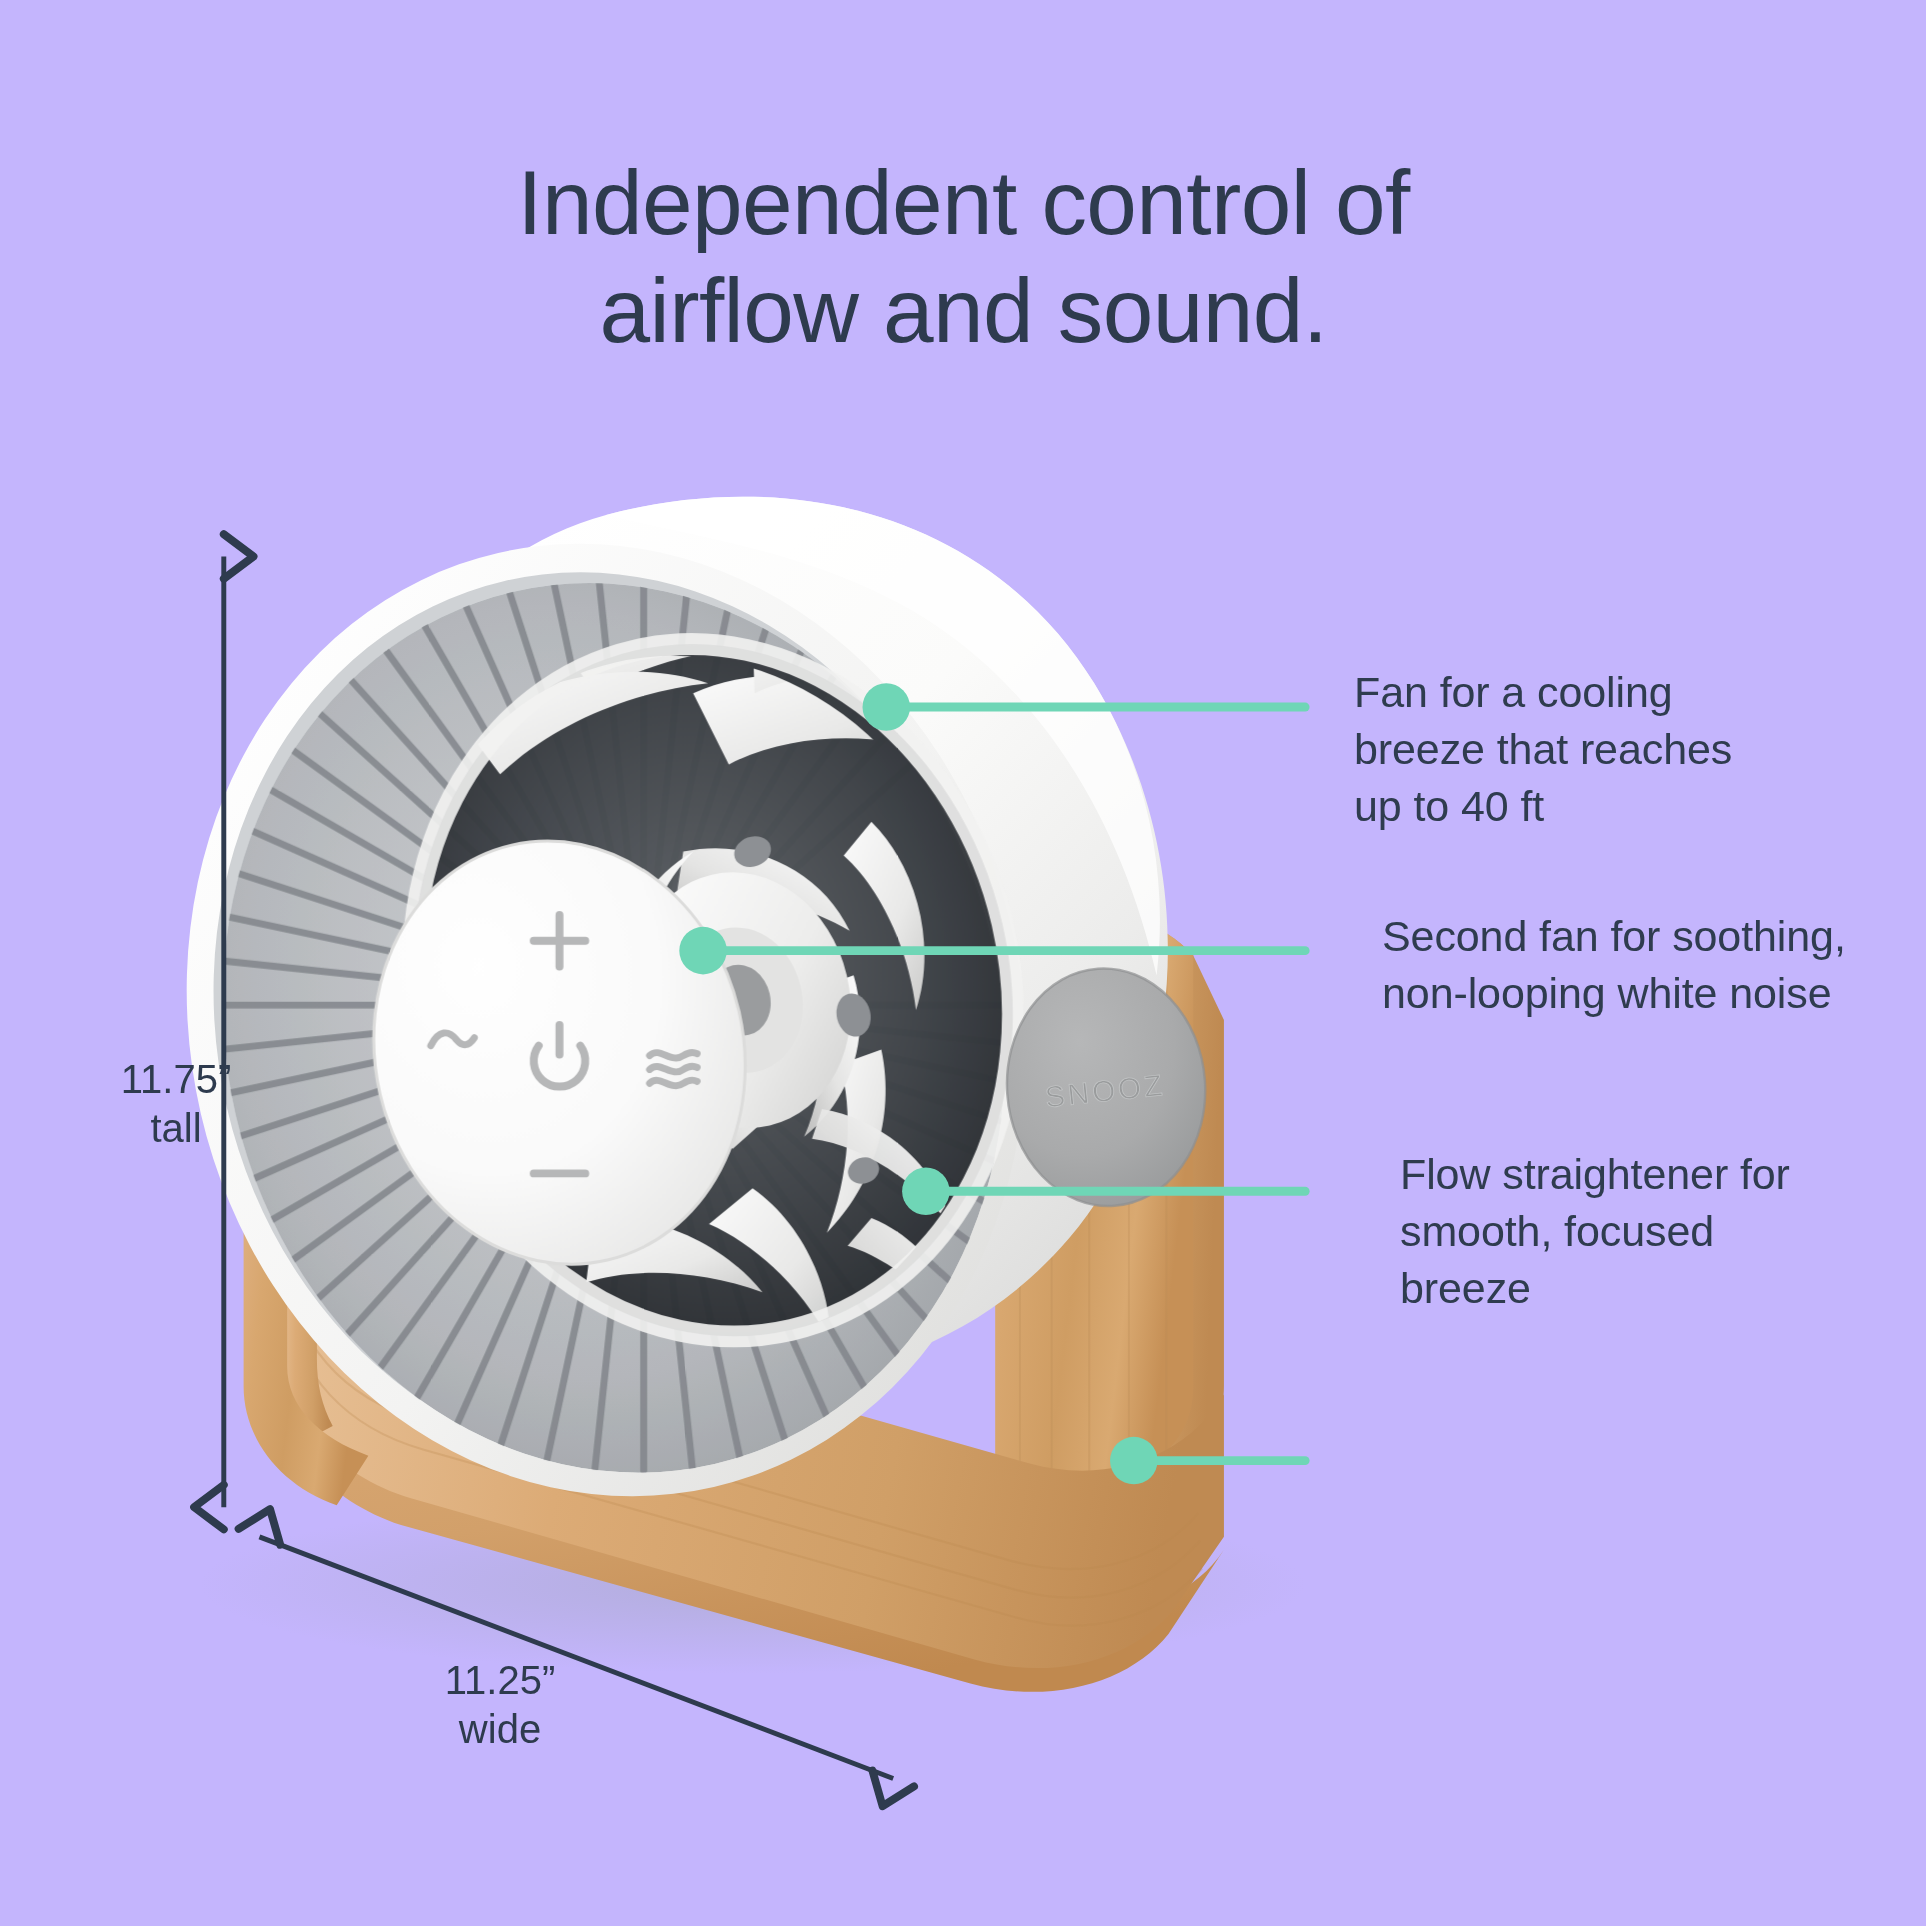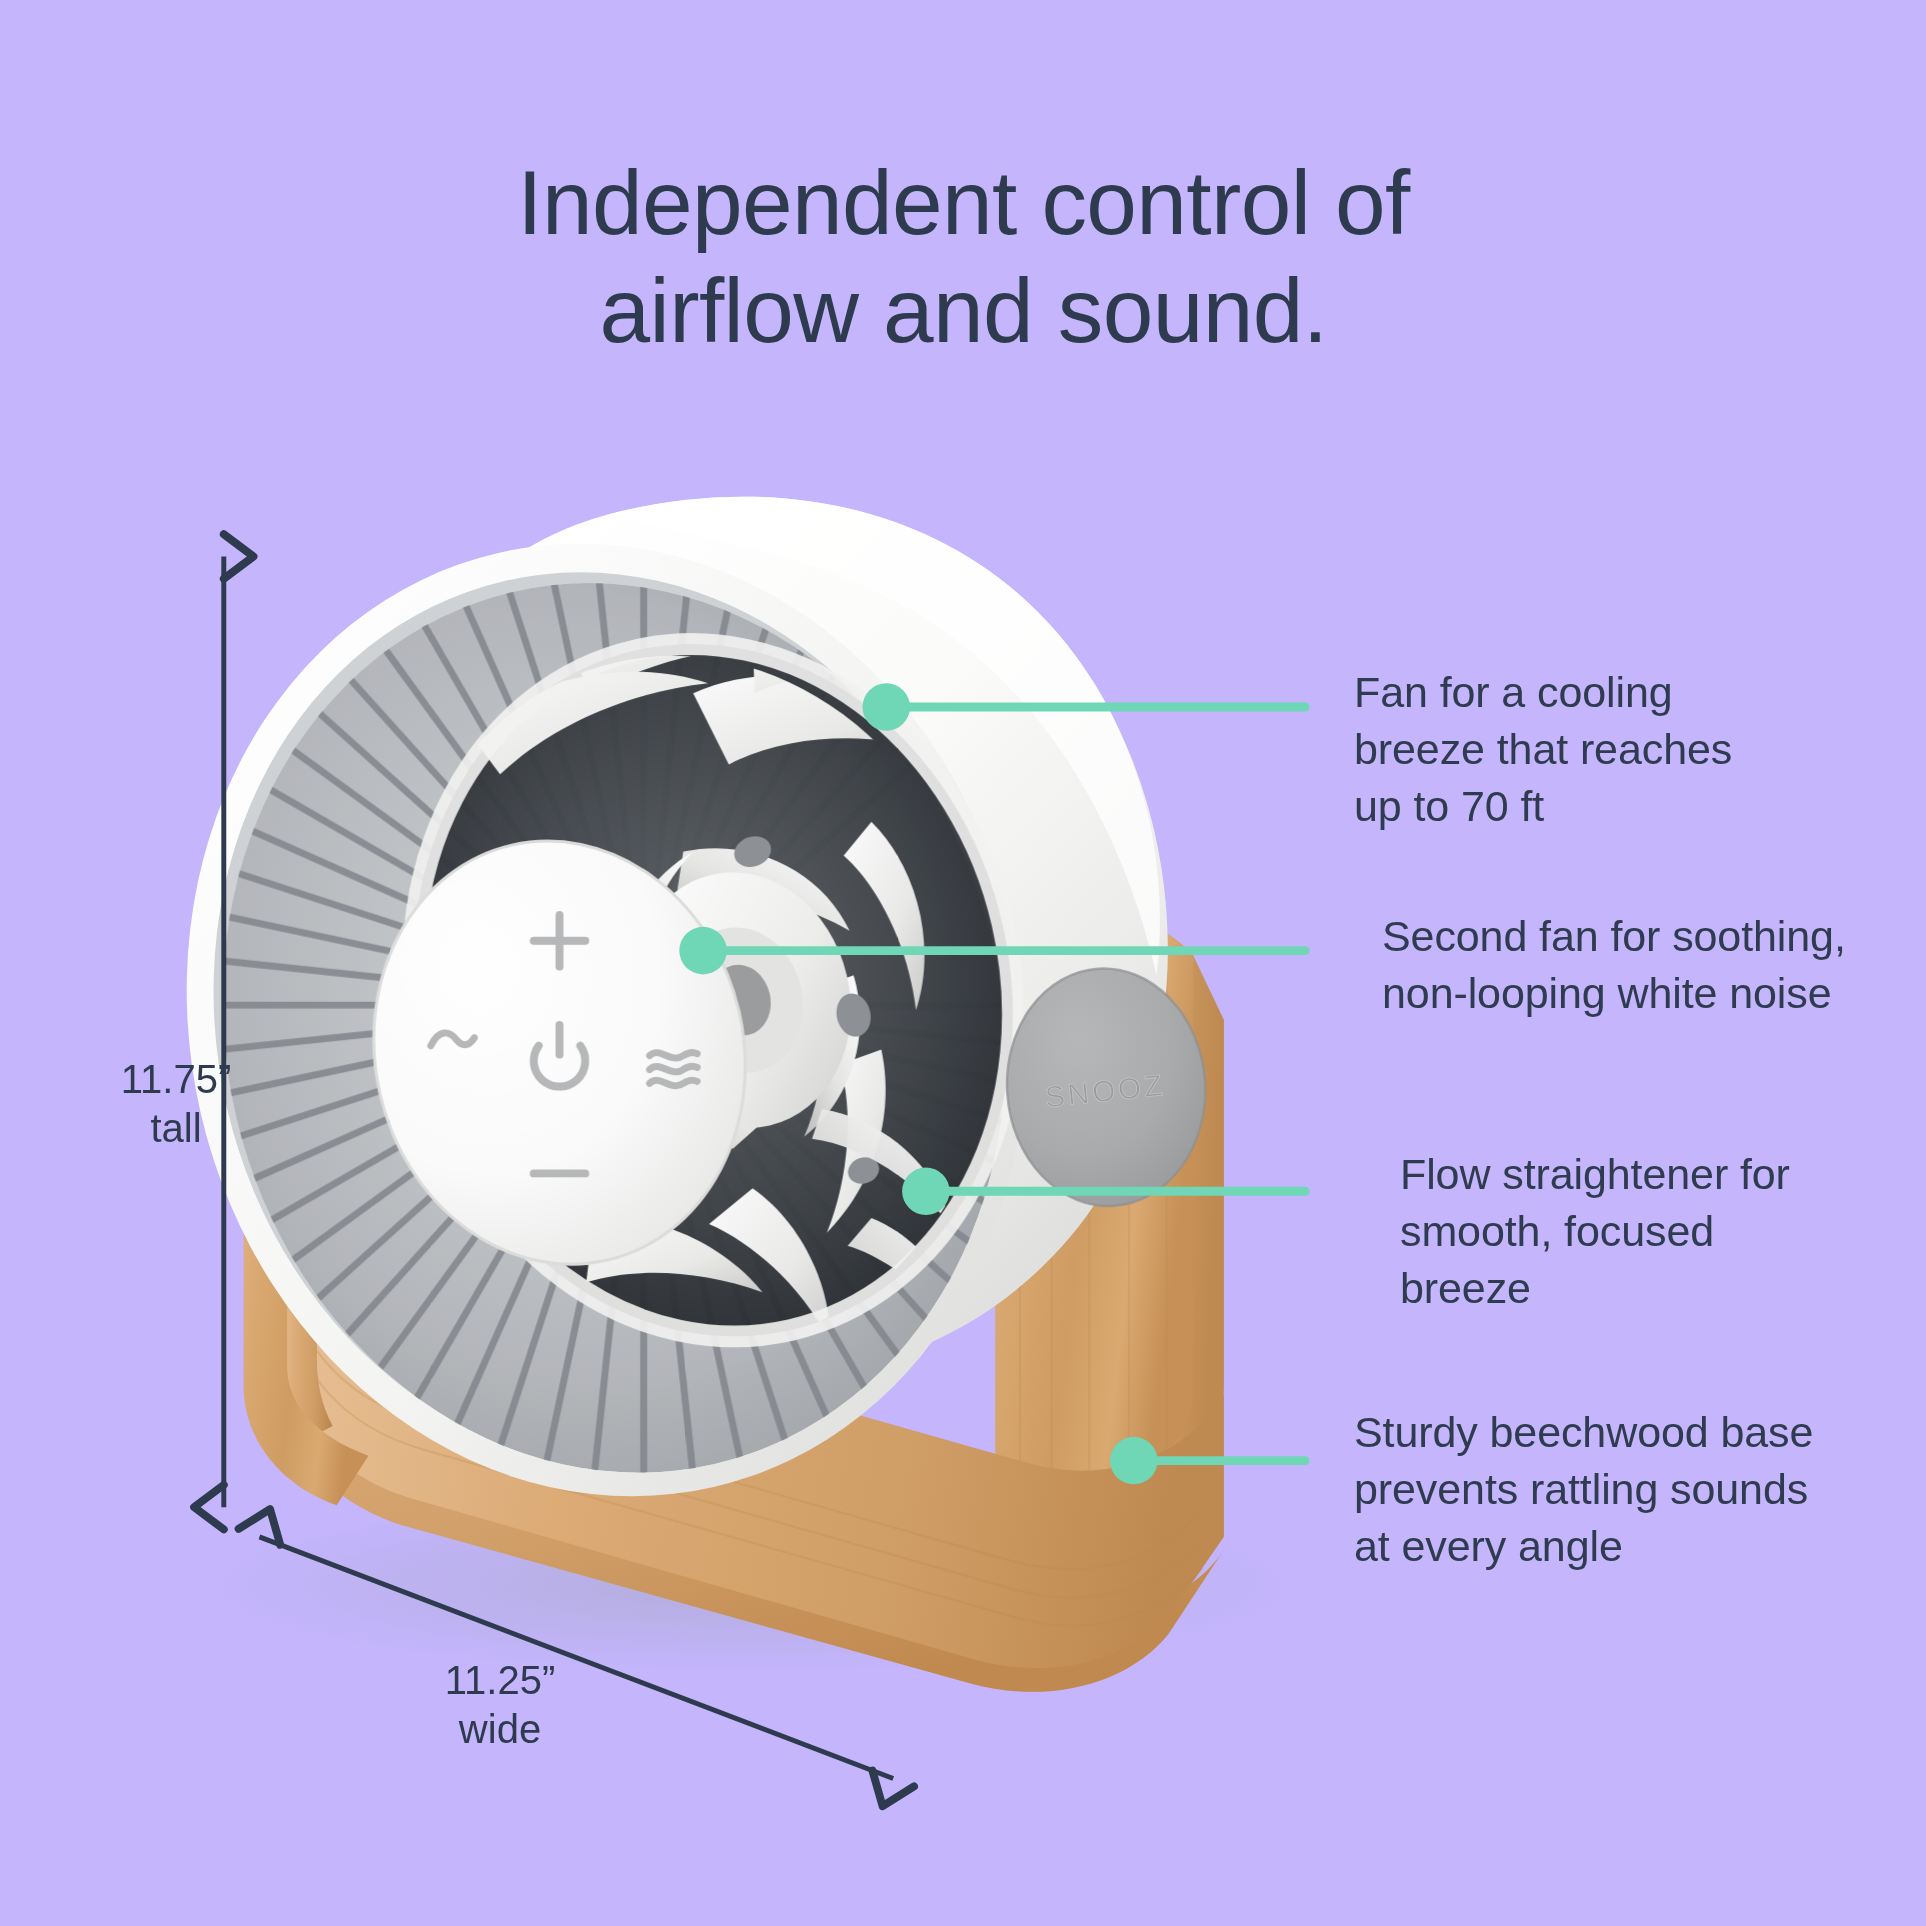--- a/index.html
+++ b/index.html
@@ -435,32 +435,29 @@
       </g>
       <g>
         <line x1="1145" y1="1475" x2="1318" y2="1475"></line>
         <circle cx="1145" cy="1475" r="24" stroke="none"></circle>
       </g>
     </g>
   </svg>
 
   <div class="callout callout-1">Fan for a cooling
 breeze that reaches
-up to 70 ft</div>
+up to 40 ft</div>
 
   <div class="callout callout-2">Second fan for soothing,
 non-looping white noise</div>
 
   <div class="callout callout-3">Flow straightener for
 smooth, focused
 breeze</div>
 
-  <div class="callout callout-4">Sturdy beechwood base
-prevents rattling sounds
-at every angle</div>
 
   <div class="dim-label dim-tall">11.75”
 tall</div>
 
   <div class="dim-label dim-wide">11.25”
 wide</div>
 
 </div>
 
 

